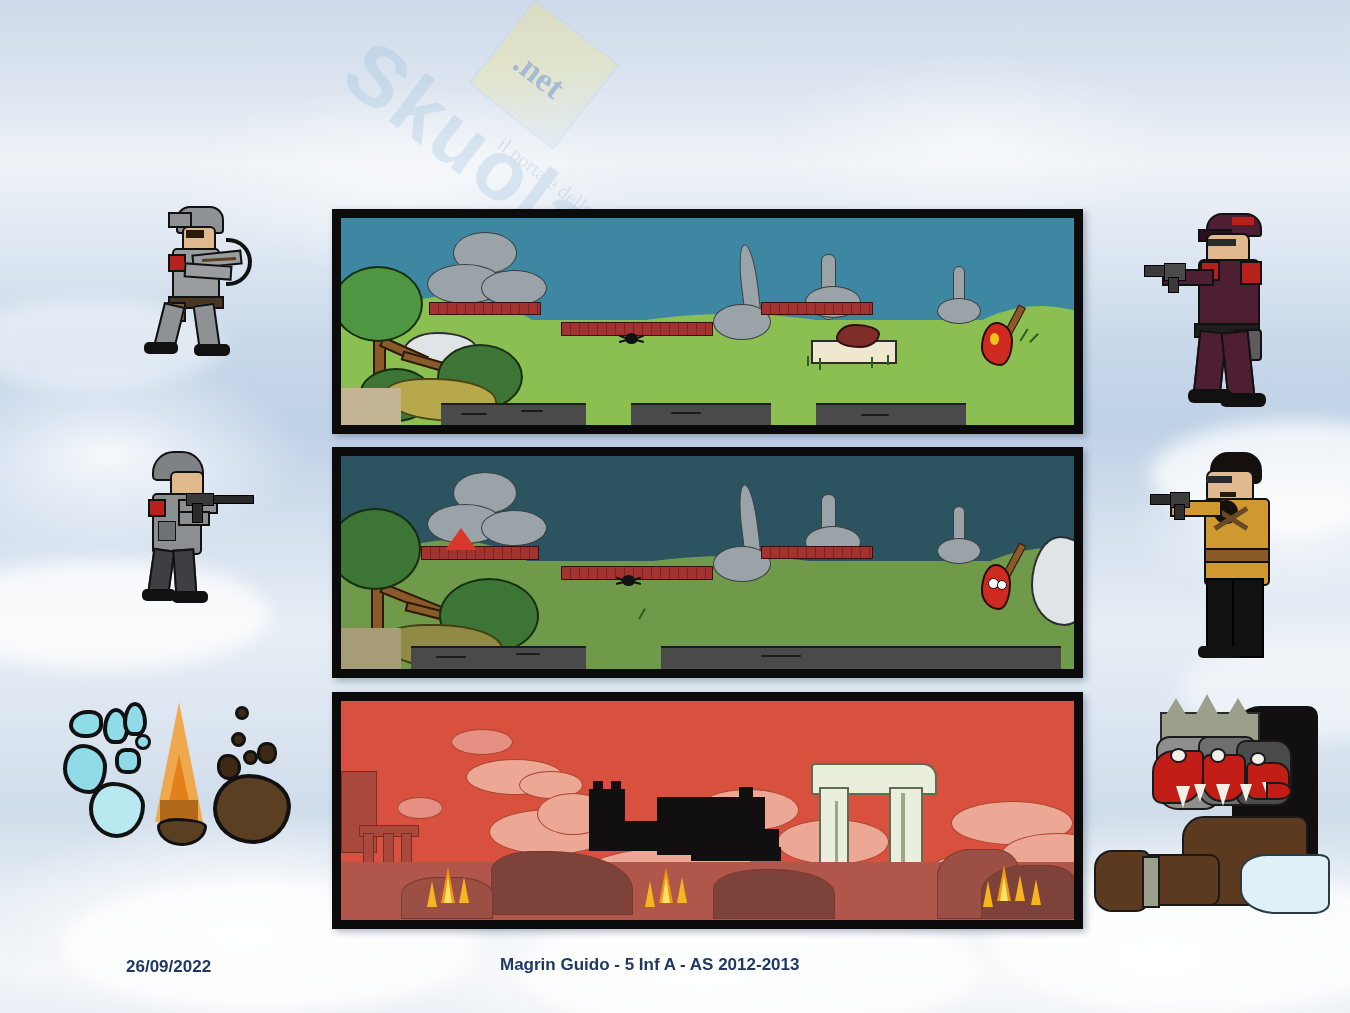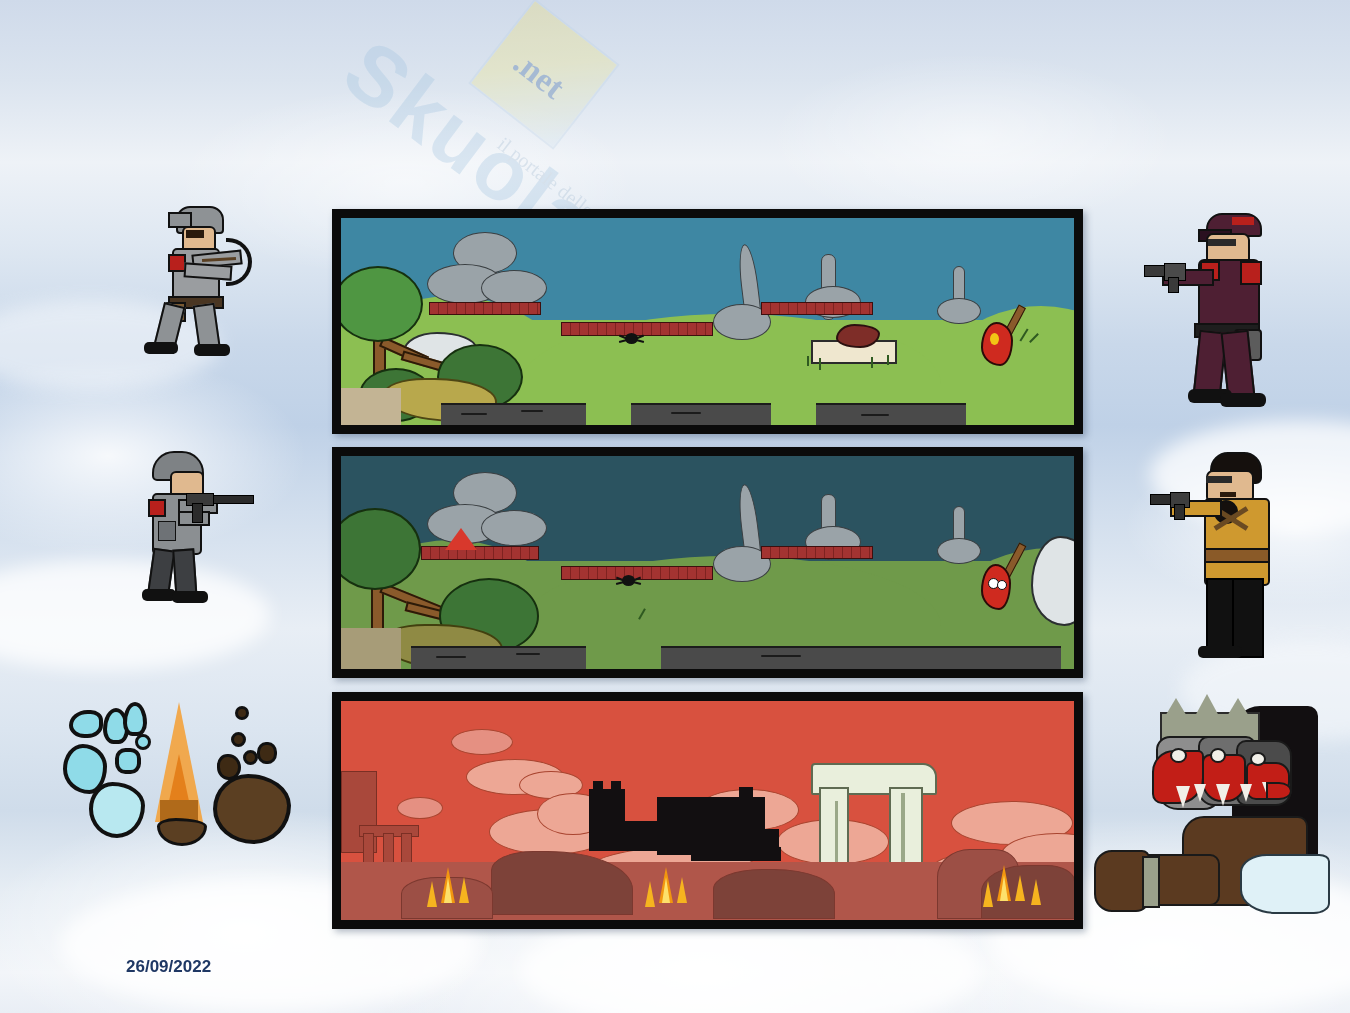--- a/index.html
+++ b/index.html
@@ -512,14 +512,15 @@
     <div style="position:absolute;left:92px;top:118px;width:122px;height:86px;background:#5b3a20;border:2px solid #1a1a1a;border-radius:22px 10px 18px 24px;"></div>
 
     <div style="position:absolute;left:34px;top:156px;width:92px;height:48px;background:#5b3a20;border:2px solid #1a1a1a;border-radius:22px 10px 10px 22px;"></div>
     <div style="position:absolute;left:4px;top:152px;width:52px;height:58px;background:#5b3a20;border:2px solid #1a1a1a;border-radius:18px 8px 14px 18px;"></div>
     <div style="position:absolute;left:52px;top:158px;width:14px;height:48px;background:#9aa08b;border:2px solid #1a1a1a;"></div>
 
     <div style="position:absolute;left:150px;top:156px;width:86px;height:56px;background:#dff1f7;border:2px solid #2a3a44;border-radius:30% 12% 18% 40%;"></div>
   </div>
 
   <div class="foot" id="footdate">26/09/2022</div>
+  <div class="foot" id="footauthor">Magrin Guido - 5 Inf A - AS 2012-2013</div>
 
 </div>
 
 </body></html>

